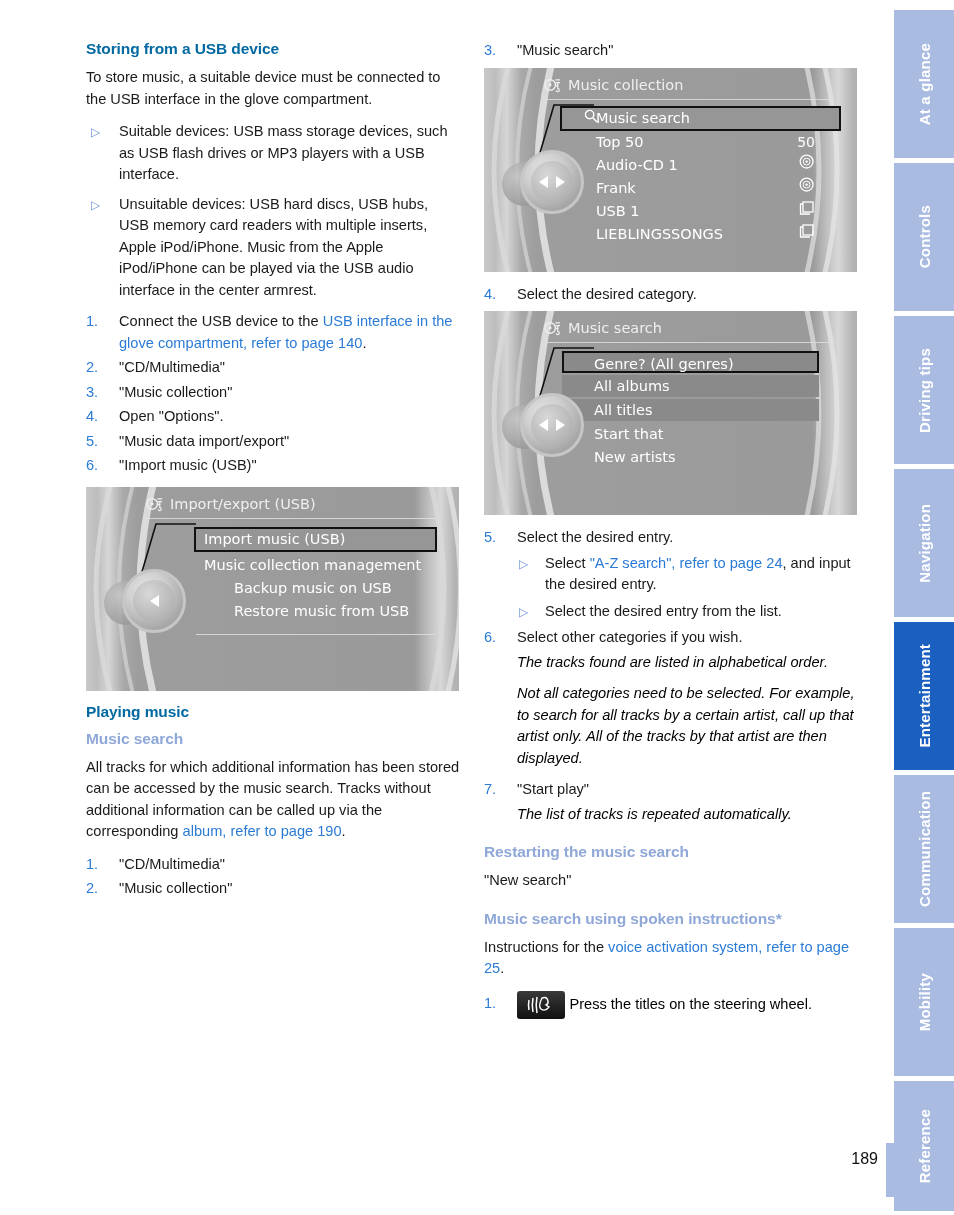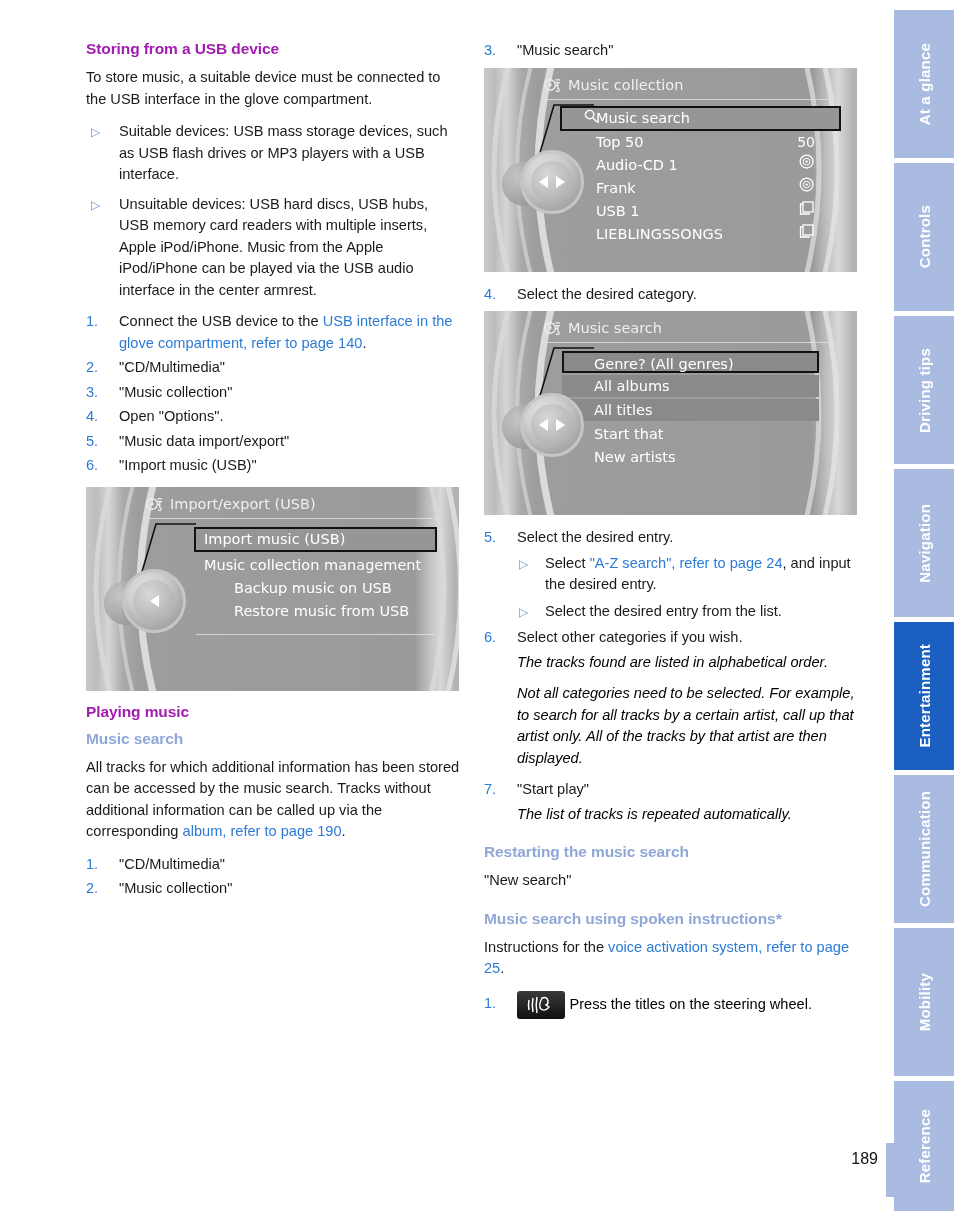--- a/index.html
+++ b/index.html
@@ -25,21 +25,21 @@
     white-space:nowrap;
   }
   .rail-tab.active span { color:#ffffff; }
 
   
   .col { position:absolute; top:40px; }
   .col-left  { left:86px;  width:375px; }
   .col-right { left:484px; width:380px; }
 
   h2.sect {
-    color:#a21caf; font-size:15.5px; font-weight:bold;
+    color:#0369a1; font-size:15.5px; font-weight:bold;
     margin-bottom:9px; letter-spacing:-0.1px;
   }
   h3.sub {
     color:#8fa8d8; font-size:15.5px; font-weight:bold;
     margin-bottom:9px; letter-spacing:-0.1px;
   }
   h3.sub.tight { margin-top:18px; }
   p.body {
     font-size:14.6px; line-height:21.5px; color:#1a1a1a;
     margin-bottom:11px;

